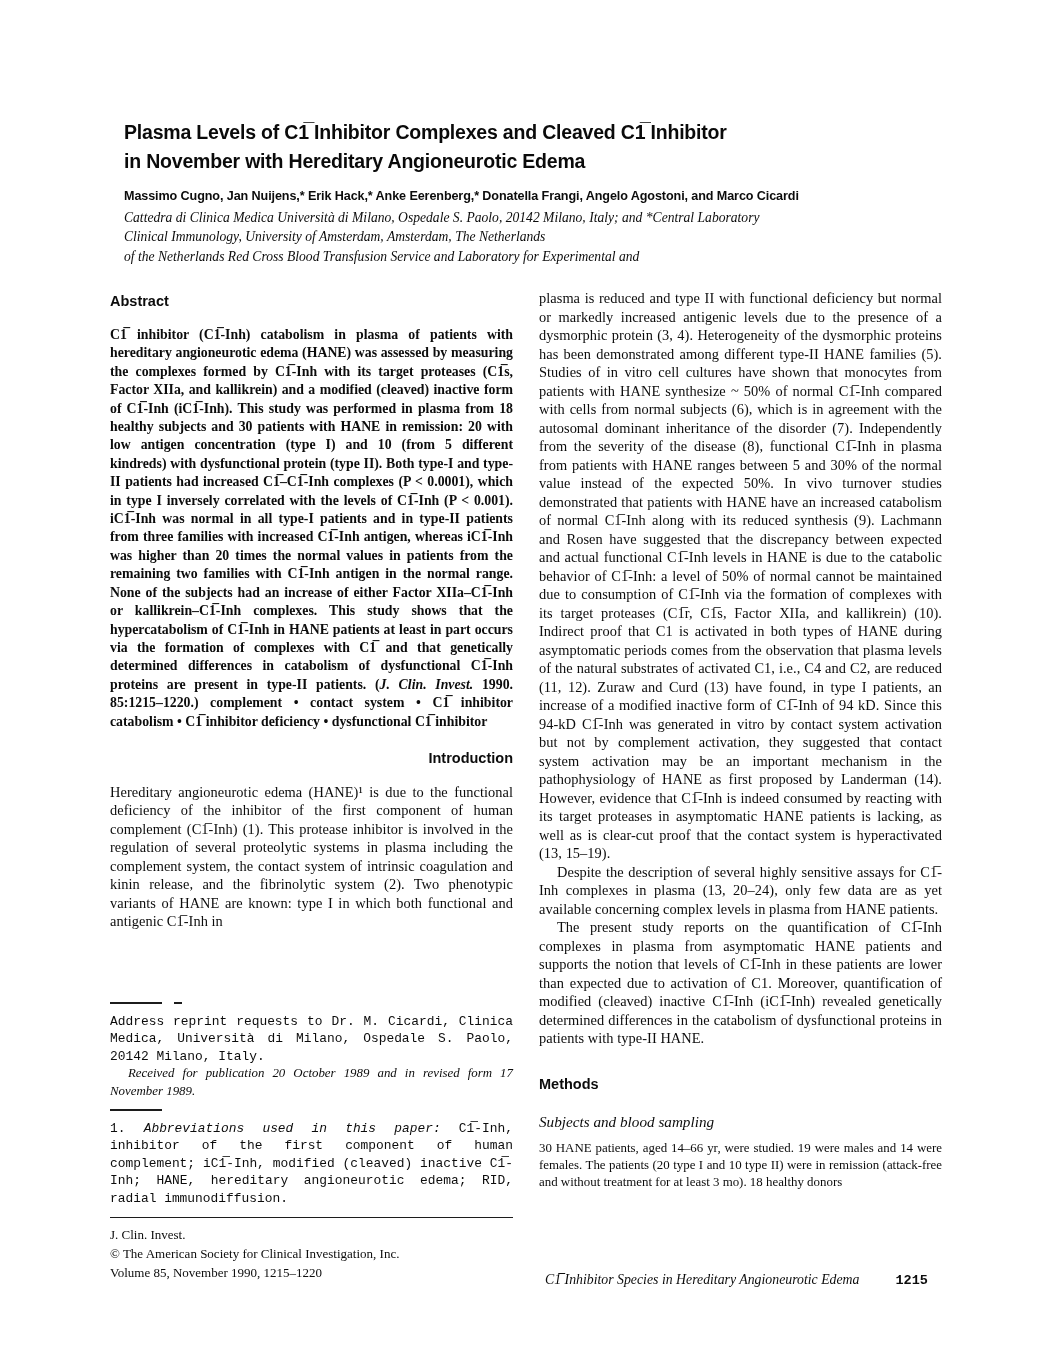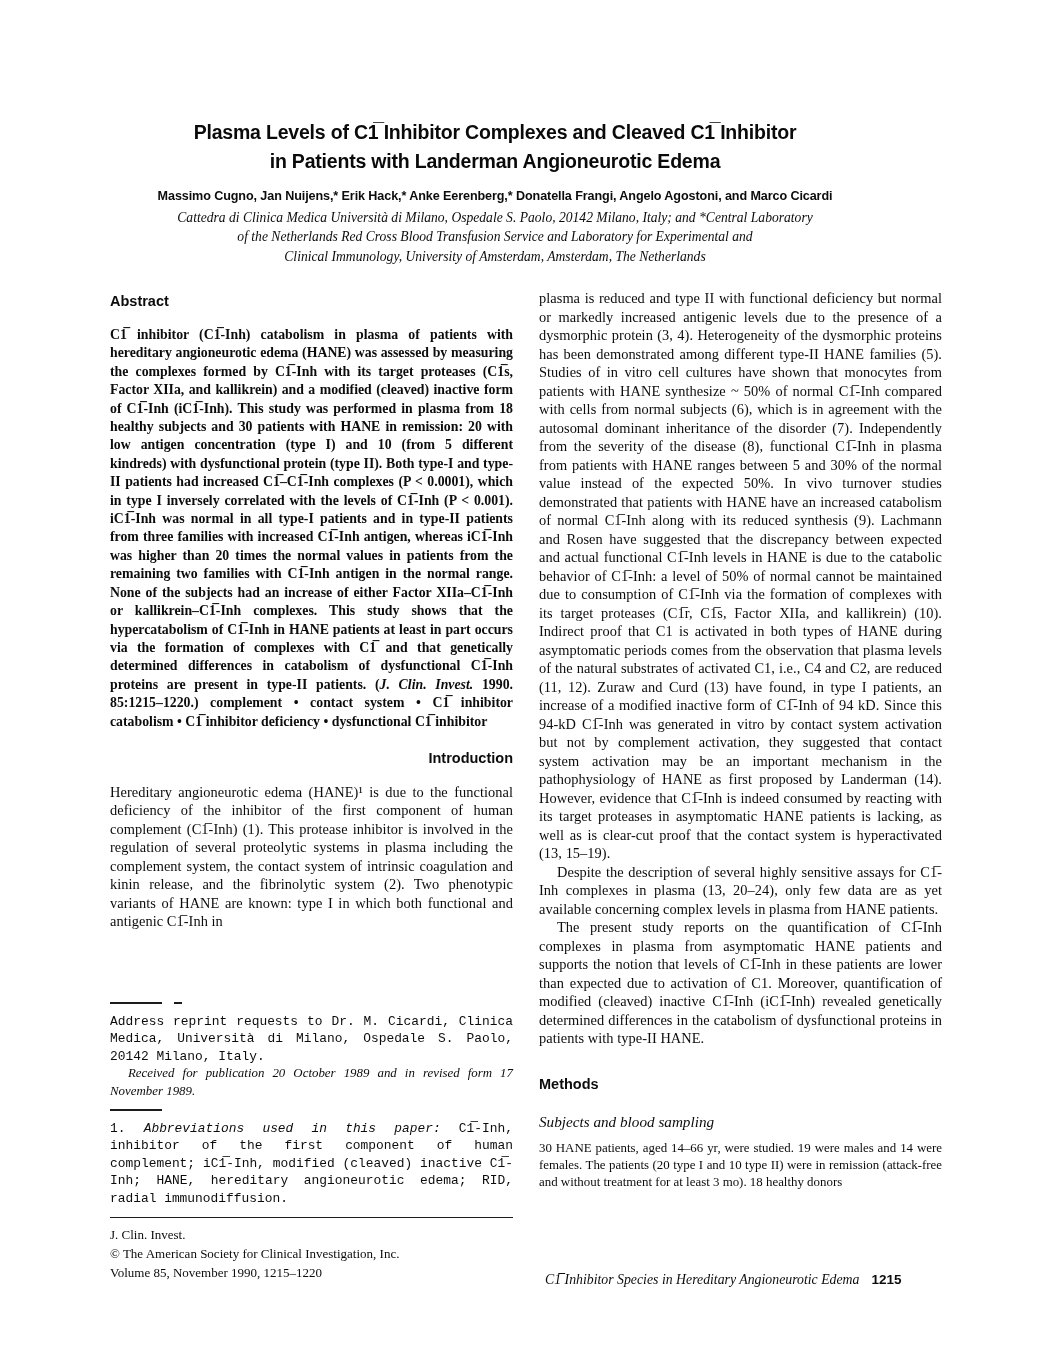--- a/index.html
+++ b/index.html
@@ -5,21 +5,21 @@
   html, body { margin: 0; padding: 0; }
   body {
     width: 1054px; height: 1372px;
     background: #ffffff;
     position: relative;
     font-family: "Liberation Serif", serif;
     color: #0c0c0c;
     -webkit-font-smoothing: antialiased;
   }
   .header-block {
-    position: absolute; left: 100px; top: 118px; width: 790px; text-align: center;
+    position: absolute; left: 124px; top: 118px; width: 790px;
   }
   .article-title {
     font-family: "Liberation Sans", sans-serif;
     font-weight: bold;
     font-size: 19.5px;
     line-height: 29px;
     letter-spacing: -0.2px;
     color: #0a0a0a;
   }
   .authors-line {
@@ -82,41 +82,41 @@
   .rule-row { display: flex; align-items: center; gap: 12px; margin-bottom: 9px; }
   .rule-short { width: 52px; border-top: 2px solid #1c1c1c; }
   .rule-artifact { width: 8px; border-top: 2px solid #1c1c1c; }
   .footnote-para { margin: 0; text-align: justify; font-family: Liberation Mono, monospace; }
   .received-para { margin: 0; text-align: justify; font-style: italic; text-indent: 18px; }
   .rule-gap-top { margin-top: 9px; }
   .rule-long { width: 100%; border-top: 1.6px solid #1c1c1c; margin: 10px 0 8px 0; }
   .journal-block { font-size: 13px; line-height: 18.8px; }
   .running-footer {
     position: absolute; left: 545px; top: 1272px; width: 400px;
-    display: flex; align-items: baseline; gap: 12px;
+    display: flex; align-items: baseline; gap: 24px;
   }
   .running-title { font-style: italic; font-size: 13.8px; }
   .page-number {
-    font-family: Liberation Sans, sans-serif;
-    font-weight: bold; font-size: 13.5px;
+    font-family: Liberation Mono, monospace;
+    font-weight: bold; font-size: 13.5px; margin-left: 12px;
   }
 </style>
 </head>
 <body>
 
 <div class="header-block">
   <div class="article-title">
     <div>Plasma Levels of C1̅ Inhibitor Complexes and Cleaved C1̅ Inhibitor</div>
-    <div>in Patients with Landerman Angioneurotic Edema</div>
+    <div>in November with Hereditary Angioneurotic Edema</div>
   </div>
   <div class="authors-line">Massimo Cugno, Jan Nuijens,* Erik Hack,* Anke Eerenberg,* Donatella Frangi, Angelo Agostoni, and Marco Cicardi</div>
   <div class="affiliation">
     <div>Cattedra di Clinica Medica Università di Milano, Ospedale S. Paolo, 20142 Milano, Italy; and *Central Laboratory</div>
+    <div>Clinical Immunology, University of Amsterdam, Amsterdam, The Netherlands</div>
     <div>of the Netherlands Red Cross Blood Transfusion Service and Laboratory for Experimental and</div>
-    <div>Clinical Immunology, University of Amsterdam, Amsterdam, The Netherlands</div>
   </div>
 </div>
 
 <div class="col-left">
   <h2 class="section-heading">Abstract</h2>
   <p class="abstract-body"><span>C1̅ inhibitor (C1̅-Inh) catabolism in plasma of patients with hereditary angioneurotic edema (HANE) was assessed by measuring the complexes formed by C1̅-Inh with its target proteases (C1̅s, Factor XIIa, and kallikrein) and a modified (cleaved) inactive form of C1̅-Inh (iC1̅-Inh). This study was performed in plasma from 18 healthy subjects and 30 patients with HANE in remission: 20 with low antigen concentration (type I) and 10 (from 5 different kindreds) with dysfunctional protein (type II). Both type-I and type-II patients had increased C1̅–C1̅-Inh complexes (P &lt; 0.0001), which in type I inversely correlated with the levels of C1̅-Inh (P &lt; 0.001). iC1̅-Inh was normal in all type-I patients and in type-II patients from three families with increased C1̅-Inh antigen, whereas iC1̅-Inh was higher than 20 times the normal values in patients from the remaining two families with C1̅-Inh antigen in the normal range. None of the subjects had an increase of either Factor XIIa–C1̅-Inh or kallikrein–C1̅-Inh complexes. This study shows that the hypercatabolism of C1̅-Inh in HANE patients at least in part occurs via the formation of complexes with C1̅ and that genetically determined differences in catabolism of dysfunctional C1̅-Inh proteins are present in type-II patients. (</span><span class="ital">J. Clin. Invest.</span><span> 1990. 85:1215–1220.) </span><span>complement • contact system • C1̅ inhibitor catabolism • C1̅ inhibitor deficiency • dysfunctional C1̅ inhibitor</span></p>
 
   <h2 class="section-heading intro-heading">Introduction</h2>
   <p class="body-text">Hereditary angioneurotic edema (HANE)¹ is due to the functional deficiency of the inhibitor of the first component of human complement (C1̅-Inh) (1). This protease inhibitor is involved in the regulation of several proteolytic systems in plasma including the complement system, the contact system of intrinsic coagulation and kinin release, and the fibrinolytic system (2). Two phenotypic variants of HANE are known: type I in which both functional and antigenic C1̅-Inh in</p>
 </div>

